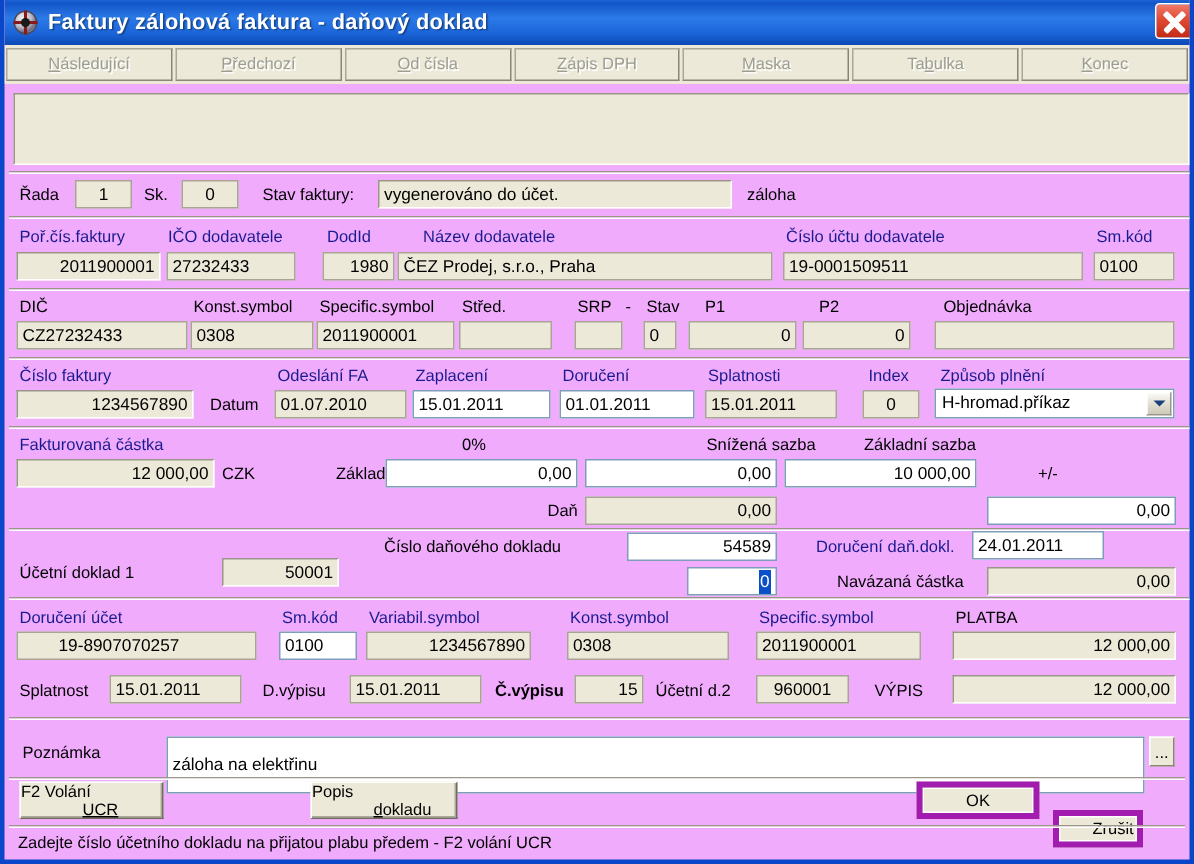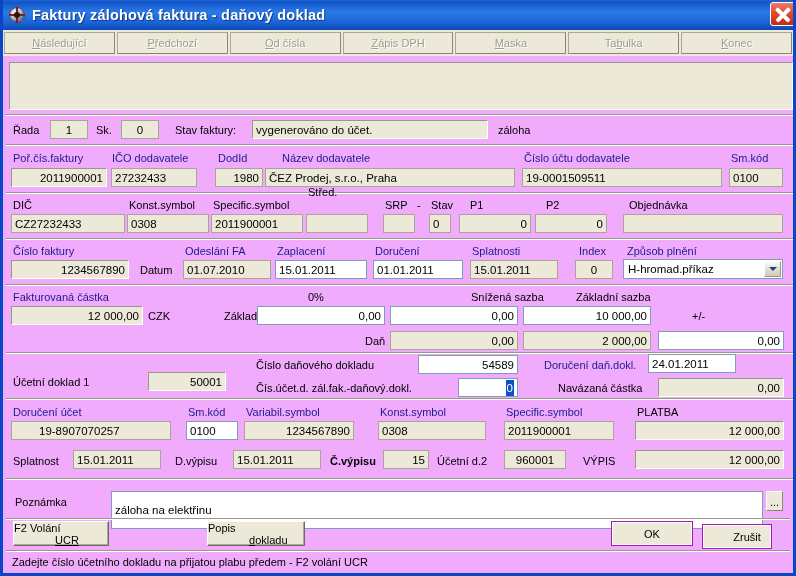--- a/index.html
+++ b/index.html
@@ -247,21 +247,21 @@
     box-shadow: inset -1px -1px 0 #aca899;
     font-size: 11px;
     display: flex;
     align-items: center;
     justify-content: center;
     cursor: pointer;
     color: #000000;
   }
   .btn u { text-decoration: underline; padding-left: 41px; }
   .btn.default {
-    border: 1px solid #a21caf;
+    border: 4px solid #a21caf;
     box-shadow: inset 0 0 0 1px #ffffff;
   }
 
   
   .statusbar {
     position: absolute;
     left: 3px; bottom: 2px;
     width: 784px; height: 18px;
     font-size: 11px;
     color: #000000;
@@ -356,21 +356,21 @@
 
   <div class="lbl" style="left:10px; top:199px;">DIČ</div>
   <div class="fld fl" style="left:8px; top:214px; width:114px;">CZ27232433</div>
 
   <div class="lbl" style="left:126px; top:199px;">Konst.symbol</div>
   <div class="fld fl" style="left:124px; top:214px; width:82px;">0308</div>
 
   <div class="lbl" style="left:210px; top:199px;">Specific.symbol</div>
   <div class="fld fl" style="left:208px; top:214px; width:92px;">2011900001</div>
 
-  <div class="lbl" style="left:305px; top:186px;text-align:center;">Střed.</div>
+  <div class="lbl" style="left:305px; top:199px;text-align:center;">Střed.</div>
   <div class="fld fl" style="left:303px; top:214px; width:62px;"></div>
 
   <div class="lbl" style="left:382px; top:199px;">SRP</div>
   <div class="lbl" style="left:414px; top:199px;">-</div>
   <div class="fld fl" style="left:380px; top:214px; width:32px;"></div>
 
   <div class="lbl" style="left:428px; top:199px;">Stav</div>
   <div class="fld fl" style="left:426px; top:214px; width:22px;">0</div>
 
   <div class="lbl" style="left:467px; top:199px;">P1</div>
@@ -423,35 +423,33 @@
   <div class="lbl" style="left:573px; top:291px;">Základní sazba</div>
 
   <div class="lbl" style="left:221px; top:310px;">Základ</div>
   <div class="fld ed right" style="left:254px; top:306px; width:128px;">0,00</div>
   <div class="fld ed right" style="left:387px; top:306px; width:128px;">0,00</div>
   <div class="fld ed right" style="left:520px; top:306px; width:128px;">10 000,00</div>
   <div class="lbl" style="left:689px; top:310px;">+/-</div>
 
   <div class="lbl" style="left:362px; top:335px;">Daň</div>
   <div class="fld fl right" style="left:387px; top:331px; width:128px;">0,00</div>
-  <div class="fld fl right" style="left:520px; top:331px; width:128px;">2 000,00</div>
   <div class="fld ed right" style="left:655px; top:331px; width:126px;">0,00</div>
 
   <div class="sep" style="left:3px; top:352px; width:788px;"></div>
 
   <div class="lbl" style="left:10px; top:376px;">Účetní doklad 1</div>
   <div class="fld ro right" style="left:145px; top:372px; width:78px;">50001</div>
 
   <div class="lbl" style="left:253px; top:359px;">Číslo daňového dokladu</div>
   <div class="fld ed right" style="left:415px; top:355px; width:100px;">54589</div>
 
   <div class="lbl blue" style="left:541px; top:359px;">Doručení daň.dokl.</div>
   <div class="fld ed" style="left:645px; top:354px; width:88px;">24.01.2011</div>
 
-  <div class="lbl" style="left:253px; top:382px;">Čís.účet.d. zál.fak.-daňový.dokl.</div>
   <div class="fld ed right" style="left:455px; top:378px; width:60px;">
       <span class="sel-txt">0</span>
     </div>
 
   <div class="lbl" style="left:555px; top:382px;">Navázaná částka</div>
   <div class="fld ro right" style="left:655px; top:378px; width:126px;">0,00</div>
 
   <div class="sep" style="left:3px; top:398px; width:788px;"></div>
 
   <div class="lbl blue" style="left:10px; top:406px;">Doručení účet</div>
@@ -495,19 +493,19 @@
 
   <div class="bottom-sep" style="top:518px;"></div>
 
   <div class="btn" style="left:10px; top:521px; width:96px; height:25px;">
     <span><span>F2 Volání </span><u>UCR</u></span>
   </div>
   <div class="btn" style="left:204px; top:521px; width:98px; height:25px;">
     <span><span>Popis </span><u>d</u><span>okladu</span></span>
   </div>
   <div class="btn default" style="left:608px; top:521px; width:82px; height:25px;">OK</div>
-  <div class="btn default" style="left:699px; top:524px; width:70px; height:25px;padding-left:20px;">Zrušit</div>
+  <div class="btn default" style="left:699px; top:540px; width:60px; height:25px;padding-left:20px;">Zrušit</div>
 
   <div class="bottom-sep" style="top:550px;"></div>
 
   <div class="statusbar">Zadejte číslo účetního dokladu na přijatou plabu předem  -  F2 volání UCR</div>
 
 </div>
 
 </body></html>

